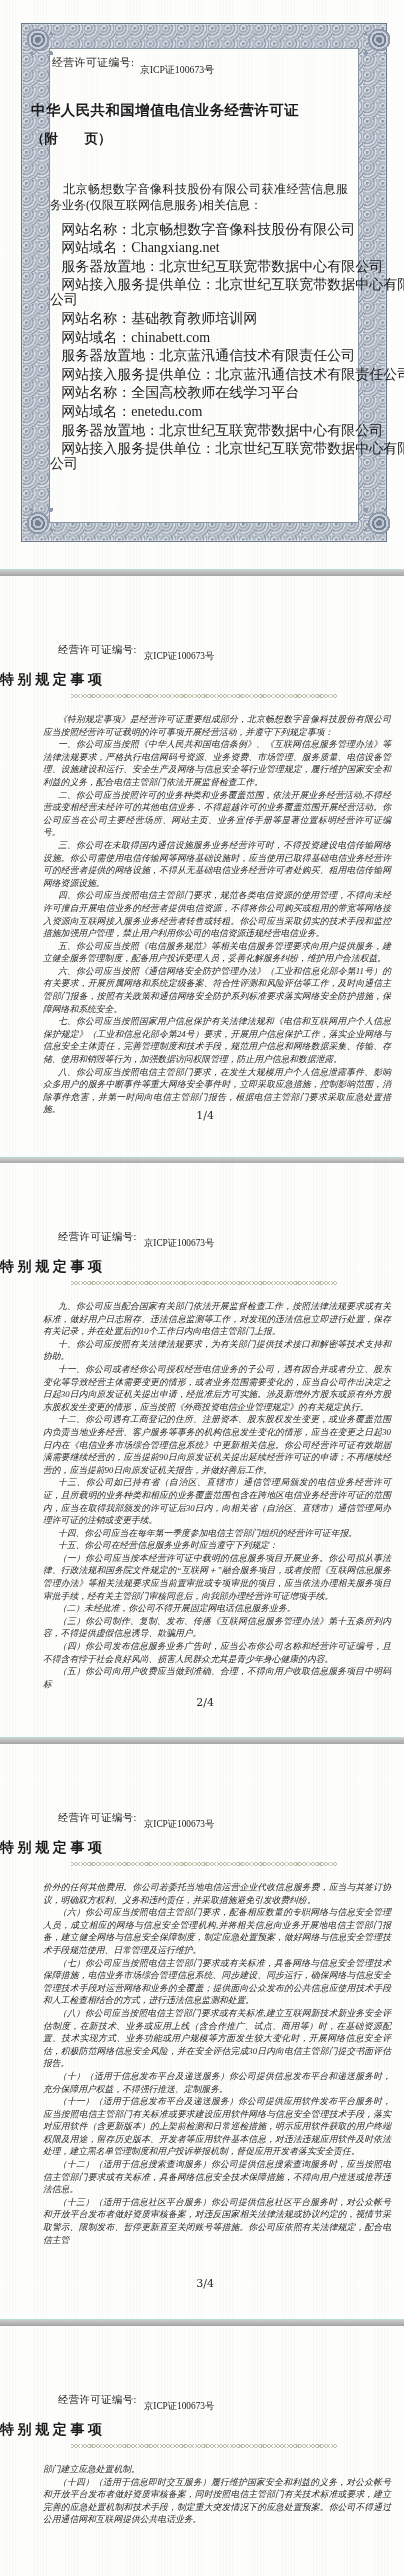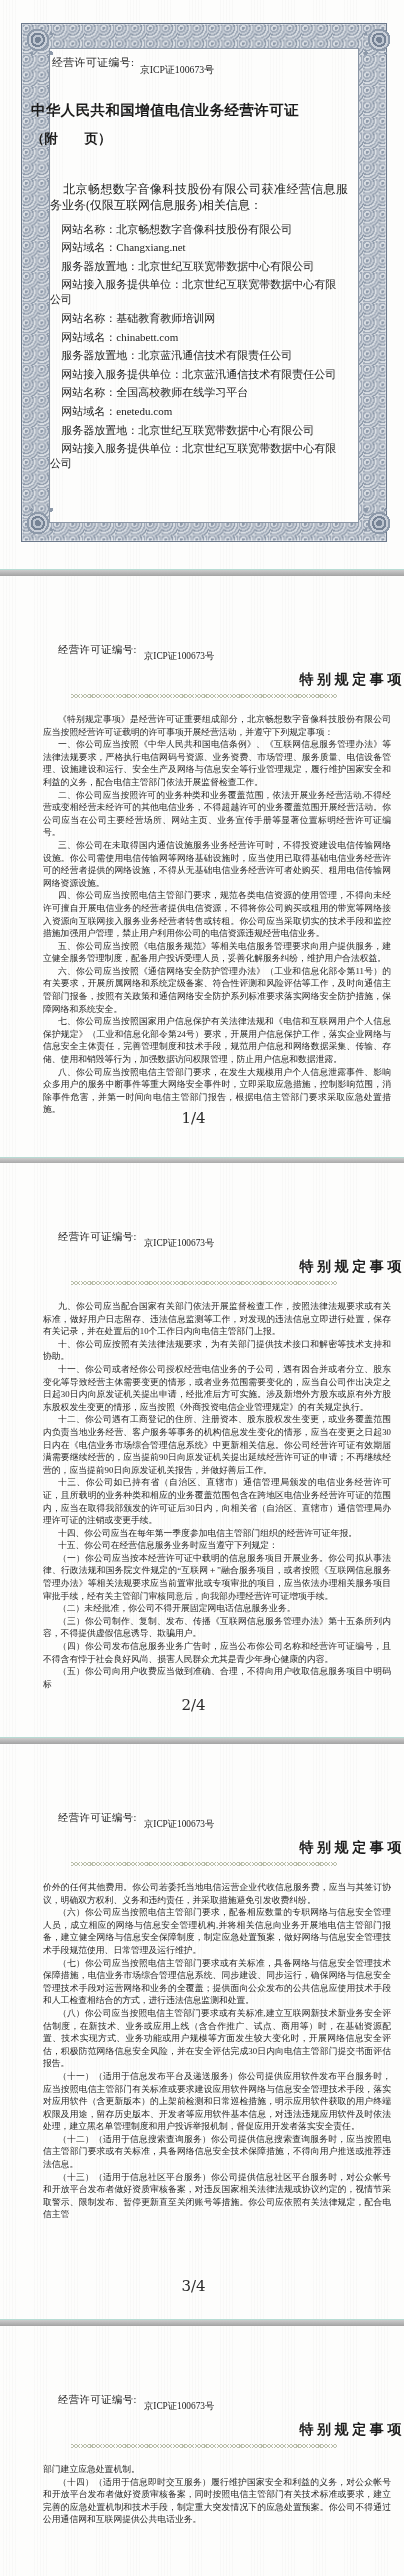--- a/index.html
+++ b/index.html
@@ -45,38 +45,38 @@
   }
   .corner.tl{left:20.6px;top:23px;}
   .corner.tr{right:20.6px;top:23px;transform:scaleX(-1);}
   .corner.bl{left:20.6px;top:498px;transform:scaleY(-1);}
   .corner.br{right:20.6px;top:498px;transform:scale(-1,-1);}
   .cert-label{position:absolute;left:52px;top:56px;font-size:10.8px;letter-spacing:0.5px;}
   .cert-number{position:absolute;left:140px;top:64px;font-size:9.8px;}
   .cert-title{position:absolute;left:31px;width:343px;top:101px;text-align:left;font-size:14.4px;font-weight:bold;letter-spacing:0.5px;}
   .cert-subtitle{position:absolute;left:31px;width:343px;top:130px;text-align:left;font-size:13.4px;font-weight:bold;}
   .cert-intro{position:absolute;left:50px;width:298px;top:181px;font-size:12px;line-height:16px;text-align:justify;text-indent:1.1em;}
-  #site-lines{position:absolute;left:50px;width:304px;top:218px;font-size:11px;}
+  #site-lines{position:absolute;left:50px;width:304px;top:218px;font-size:14px;}
   .site-line{line-height:15px;white-space:nowrap;}
   .site-line.first{padding-left:11.3px;margin-top:3.6px;}
   .site-line.wrap{padding-left:0;}
   
   .prov-label{position:absolute;left:58px;top:67px;font-size:10.3px;letter-spacing:0.5px;}
   .prov-number{position:absolute;left:144px;top:74px;font-size:9.3px;}
-  .prov-title{position:absolute;left:0;width:405px;top:95px;text-align:right;font-size:14px;font-weight:bold;letter-spacing:3.6px;}
+  .prov-title{position:absolute;left:0;width:405px;top:95px;text-align:left;font-size:14px;font-weight:bold;letter-spacing:3.6px;}
   .prov-zigzag{
     position:absolute;left:71px;width:266px;top:118px;height:3.6px;opacity:0.75;
     background:
       repeating-linear-gradient(135deg, #a3a98f 0 0.8px, transparent 0.8px 3.1px),
       repeating-linear-gradient(45deg, #a3a98f 0 0.8px, transparent 0.8px 3.1px);
   }
   .prov-body{position:absolute;left:43px;width:348px;top:137px;font-size:8.8px;line-height:12.6px;text-align:justify;color:#1f1f1f;}
-  .prov-para{margin:0;}
+  .prov-para{margin:0;font-style:italic;}
   .prov-para.ind{text-indent:1.7em;}
-  .prov-pagenum{position:absolute;left:173px;width:41px;top:533px;text-align:center;font-size:15px;color:#2a2a2a;font-family:"DejaVu Serif","Liberation Serif",serif;}
+  .prov-pagenum{position:absolute;left:173px;width:41px;top:533px;text-align:right;font-size:11px;color:#2a2a2a;font-family:"DejaVu Serif","Liberation Serif",serif;}
 </style>
 </head>
 <body>
 
 <div class="page tex" style="top:0;height:569px;">
   <div class="cert-frame">
     <div class="cert-inner"></div>
   </div>
   <div class="corner tl"></div>
   <div class="corner tr"></div>
@@ -165,20 +165,21 @@
 <div class="page tex" style="top:1744px;height:575px;">
   <div class="prov-label">经营许可证编号:</div>
   <div class="prov-number">京ICP证100673号</div>
   <div class="prov-title">特别规定事项</div>
   <div class="prov-zigzag"></div>
   <div class="prov-body">
       <div class="prov-para">价外的任何其他费用。你公司若委托当地电信运营企业代收信息服务费，应当与其签订协议，明确双方权利、义务和违约责任，并采取措施避免引发收费纠纷。</div>
       <div class="prov-para ind">（六）你公司应当按照电信主管部门要求，配备相应数量的专职网络与信息安全管理人员，成立相应的网络与信息安全管理机构,并将相关信息向业务开展地电信主管部门报备，建立健全网络与信息安全保障制度，制定应急处置预案，做好网络与信息安全管理技术手段规范使用、日常管理及运行维护。</div>
       <div class="prov-para ind">（七）你公司应当按照电信主管部门要求或有关标准，具备网络与信息安全管理技术保障措施，电信业务市场综合管理信息系统、同步建设、同步运行，确保网络与信息安全管理技术手段对运营网络和业务的全覆盖；提供面向公众发布的公共信息应使用技术手段和人工检查相结合的方式，进行违法信息监测和处置。</div>
       <div class="prov-para ind">（八）你公司应当按照电信主管部门要求或有关标准,建立互联网新技术新业务安全评估制度，在新技术、业务或应用上线（含合作推广、试点、商用等）时，在基础资源配置、技术实现方式、业务功能或用户规模等方面发生较大变化时，开展网络信息安全评估，积极防范网络信息安全风险，并在安全评估完成30日内向电信主管部门提交书面评估报告。</div>
+      <div class="prov-para ind">（十）（适用于信息发布平台及递送服务）你公司提供信息发布平台和递送服务时，充分保障用户权益，不得强行推送、定制服务。</div>
       <div class="prov-para ind">（十一）（适用于信息发布平台及递送服务）你公司提供应用软件发布平台服务时，应当按照电信主管部门有关标准或要求建设应用软件网络与信息安全管理技术手段，落实对应用软件（含更新版本）的上架前检测和日常巡检措施，明示应用软件获取的用户终端权限及用途，留存历史版本、开发者等应用软件基本信息，对违法违规应用软件及时依法处理，建立黑名单管理制度和用户投诉举报机制，督促应用开发者落实安全责任。</div>
       <div class="prov-para ind">（十二）（适用于信息搜索查询服务）你公司提供信息搜索查询服务时，应当按照电信主管部门要求或有关标准，具备网络信息安全技术保障措施，不得向用户推送或推荐违法信息。</div>
       <div class="prov-para ind">（十三）（适用于信息社区平台服务）你公司提供信息社区平台服务时，对公众帐号和开放平台发布者做好资质审核备案，对违反国家相关法律法规或协议约定的，视情节采取警示、限制发布、暂停更新直至关闭账号等措施。你公司应依照有关法律规定，配合电信主管</div>
     </div>
   <div class="prov-pagenum">3/4</div>
 </div>
 
 <div class="divider" style="top:2319px;">
     <div class="teal"></div>
     <div class="bar"></div>

